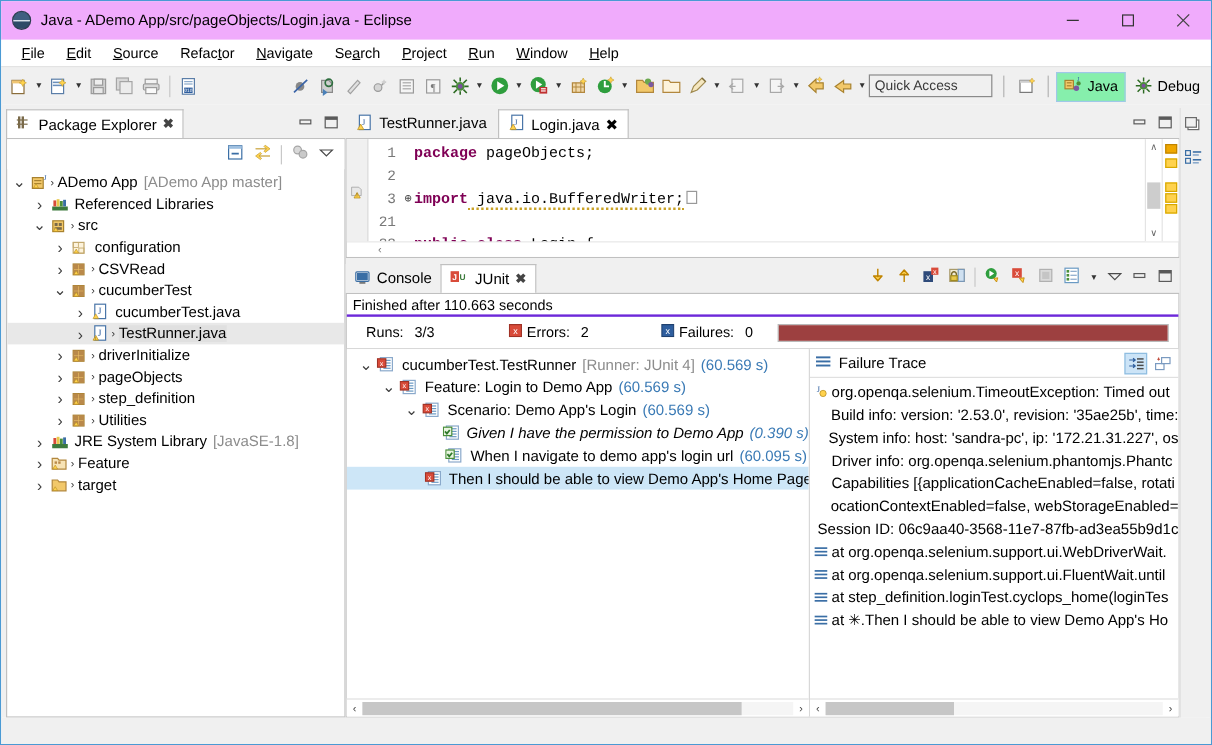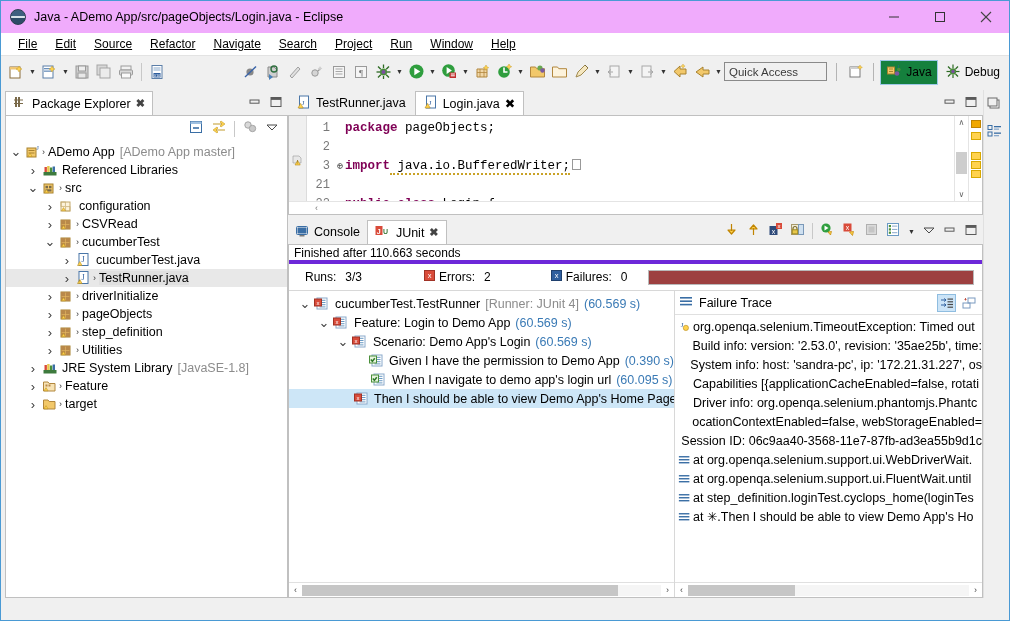--- a/index.html
+++ b/index.html
@@ -40,21 +40,20 @@
     color: #333; font-size: 13px;
   }
   .winbtn svg { display: block; }
 
   
   .menubar {
     height: 22px; min-height: 22px;
     display: flex; align-items: center;
     padding-left: 8px;
     background: #ffffff;
-    text-decoration: underline;
   }
   .menuitem {
     padding: 2px 9px; font-size: 12px; color: #000; white-space: nowrap;
   }
   .menuitem u { text-decoration: underline; }
 
   
   .toolbar {
     height: 32px; min-height: 32px;
     background: #f0f0f0;
@@ -77,21 +76,21 @@
     border: 1px solid #8a8a8a; background: #f0f0f0;
     font-size: 11.5px; color: #3a3a3a;
     display: flex; align-items: center; padding-left: 4px;
   }
   .persp-sep { position: absolute; right: 172px; top: 7px; width: 1px; height: 18px; background: #b4b4b4; }
   .persp-bar { position: absolute; right: 4px; top: 4px; height: 24px; display: flex; align-items: center; gap: 2px; }
   .persp-btn {
     display: flex; align-items: center; gap: 4px;
     padding: 2px 5px; font-size: 12px; color: #000;
   }
-  .persp-btn.active { background: #15803d; border: 1px solid #9fc8e8; }
+  .persp-btn.active { background: #86efac; border: 1px solid #9fc8e8; }
   .persp-sep2 { width: 1px; height: 18px; background: #b4b4b4; margin: 0 4px; }
 
   
   .body-area { flex: 1; display: flex; padding: 3px 4px 0 4px; min-height: 0; background: #f0f0f0; }
 
   
   .view { display: flex; flex-direction: column; min-height: 0; }
   .view-tabs {
     height: 25px; min-height: 25px; display: flex; align-items: flex-end;
     position: relative;
@@ -164,21 +163,21 @@
   .ed-vthumb { width: 11px; height: 22px; background: #cdcdcd; margin-top: 8px; }
   .ed-markbar { width: 14px; background: #ffffff; border-left: 1px solid #e4e4e4; position: relative; }
   .mark { position: absolute; left: 2px; width: 10px; height: 8px; background: #ffd24d; border: 1px solid #d8a800; }
   .ed-hscroll { height: 13px; background: #ffffff; border-top: 1px solid #e4e4e4; display: flex; align-items: center; padding-left: 26px; color: #777; font-size: 9px; }
 
   
   .junit-view { flex: 1; min-height: 0; }
   .junit-status {
     height: 19px; min-height: 19px; display: flex; align-items: center;
     padding-left: 5px; font-size: 12px; color: #000;
-    border-bottom: 4px solid #6d28d9;
+    border-bottom: 2px solid #6d28d9;
   }
   .junit-counters {
     height: 26px; min-height: 26px; display: flex; align-items: center;
     padding: 0 8px; font-size: 12px; gap: 0;
   }
   .ct { display: flex; align-items: center; gap: 4px; }
   .ct .lbl { color: #000; }
   .ct .val { color: #000; margin-left: 5px; }
   .progressbar {
     margin-left: auto; width: 326px; height: 15px;
@@ -1044,21 +1043,21 @@
                         <rect x="5.5" y="6" width="6" height="1" fill="#6a9ac4"></rect>
                         <rect x="5.5" y="8.2" width="6" height="1" fill="#6a9ac4"></rect>
                         <rect x="5.5" y="10.4" width="6" height="1" fill="#6a9ac4"></rect>
                         <rect x="0.5" y="3" width="7" height="7" fill="#d94b3a" stroke="#a03226"></rect>
                         <text x="4" y="8.6" font-size="6" fill="#fff" text-anchor="middle" font-family="Liberation Sans">x</text>
                       </svg>
                     </span>
                     <span style="margin-left: 4px;">Scenario: Demo App's Login</span>
                     <span class="jtime">(60.569 s)</span>
                   </div>
-                  <div class="jrow" style="padding-left: 65px;">
+                  <div class="jrow" style="padding-left: 65px; font-style: italic;">
                     <span class="twist" style="font-size: 13px;"></span>
                     <span class="ticon">
                       <svg width="16" height="16" viewBox="0 0 16 16">
                         <rect x="3" y="2" width="10" height="11" fill="#fff" stroke="#8aa9cb"></rect>
                         <rect x="5.5" y="3.8" width="6" height="1" fill="#6a9ac4"></rect>
                         <rect x="5.5" y="6" width="6" height="1" fill="#6a9ac4"></rect>
                         <rect x="5.5" y="8.2" width="6" height="1" fill="#6a9ac4"></rect>
                         <rect x="5.5" y="10.4" width="6" height="1" fill="#6a9ac4"></rect>
                         <rect x="0.5" y="3" width="7" height="7" fill="#e9f5e0" stroke="#4a8f3a"></rect>
                         <path d="M1.8 6.5l1.6 1.8 2.4-3" stroke="#2f7a2a" stroke-width="1.5" fill="none"></path>
@@ -1150,25 +1149,25 @@
                   <div class="trrow">
                     <span class="tr-ic"></span>
                     <span>Build info: version: '2.53.0', revision: '35ae25b', time:</span>
                   </div>
                   <div class="trrow">
                     <span class="tr-ic"></span>
                     <span>System info: host: 'sandra-pc', ip: '172.21.31.227', os</span>
                   </div>
                   <div class="trrow">
                     <span class="tr-ic"></span>
-                    <span>Capabilities [{applicationCacheEnabled=false, rotati</span>
+                    <span>Driver info: org.openqa.selenium.phantomjs.Phantc</span>
                   </div>
                   <div class="trrow">
                     <span class="tr-ic"></span>
-                    <span>Driver info: org.openqa.selenium.phantomjs.Phantc</span>
+                    <span>Capabilities [{applicationCacheEnabled=false, rotati</span>
                   </div>
                   <div class="trrow">
                     <span class="tr-ic"></span>
                     <span>ocationContextEnabled=false, webStorageEnabled=</span>
                   </div>
                   <div class="trrow">
                     <span class="tr-ic"></span>
                     <span>Session ID: 06c9aa40-3568-11e7-87fb-ad3ea55b9d1c</span>
                   </div>
                   <div class="trrow">

